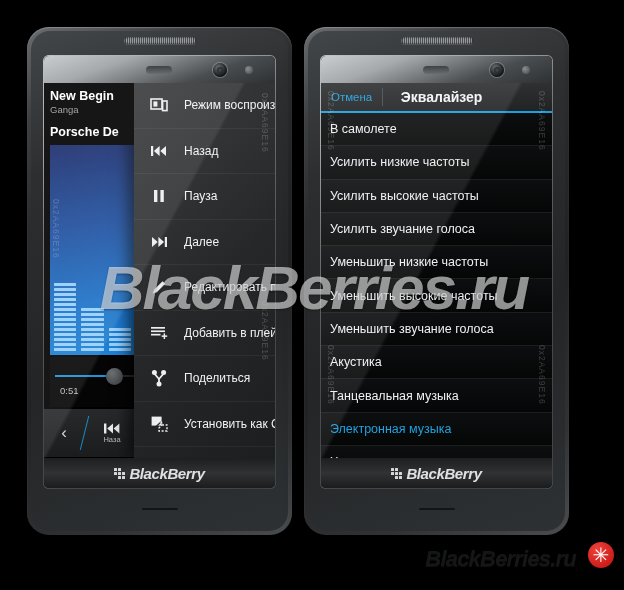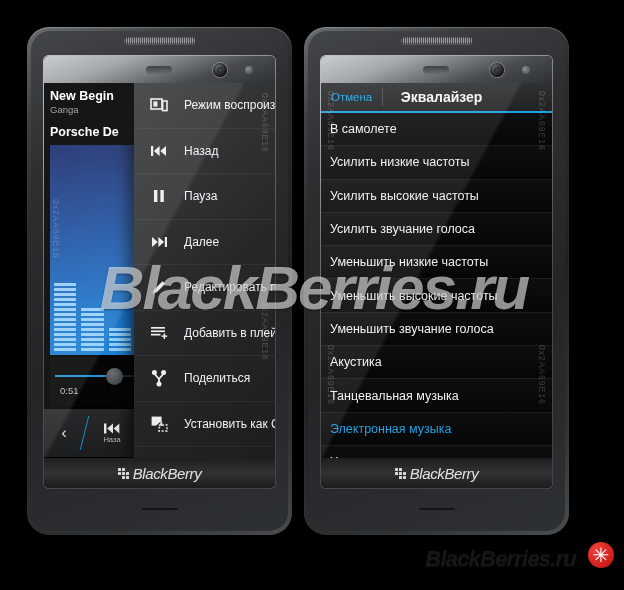--- a/index.html
+++ b/index.html
@@ -67,21 +67,21 @@
   .screen { position:absolute; left:0; right:0; top:27px; bottom:30px; background:#000; overflow:hidden; }
 
   
   .bb-strip { position:absolute; left:0; right:0; bottom:0; height:30px;
     background:linear-gradient(180deg,#1c1e1f 0%,#303234 50%,#1a1c1d 100%);
     display:flex; align-items:center; justify-content:center; }
   .bb-logo { display:flex; align-items:center; gap:4px; }
   .bb-dots { display:grid; grid-template-columns:repeat(3,3px); grid-template-rows:repeat(3,3px); gap:1px; }
   .bb-dots i { display:block; width:3px; height:3px; background:#d5d7d9; border-radius:0.5px; }
   .bb-dots i.h { opacity:0; }
-  .bb-text { color:#dfe1e3; font-size:15px; font-weight:normal; font-style:italic; letter-spacing:-0.4px; }
+  .bb-text { color:#dfe1e3; font-size:15px; font-weight:bold; font-style:italic; letter-spacing:-0.4px; }
 
   
   .glare { position:absolute; inset:0; pointer-events:none;
     background:linear-gradient(118deg, rgba(255,255,255,0.085) 0%, rgba(255,255,255,0.085) 46%, rgba(255,255,255,0.0) 47%, rgba(255,255,255,0) 100%); }
 
   
   .player { position:absolute; inset:0; background:#000; }
   .track-info { position:absolute; left:0; top:0; width:118px; padding:6px 0 4px 6px; background:#000; }
   .tr-title { color:#fff; font-size:12.5px; font-weight:bold; white-space:nowrap; }
   .tr-artist { color:#9b9d9f; font-size:9.5px; margin-top:1px; white-space:nowrap; }

